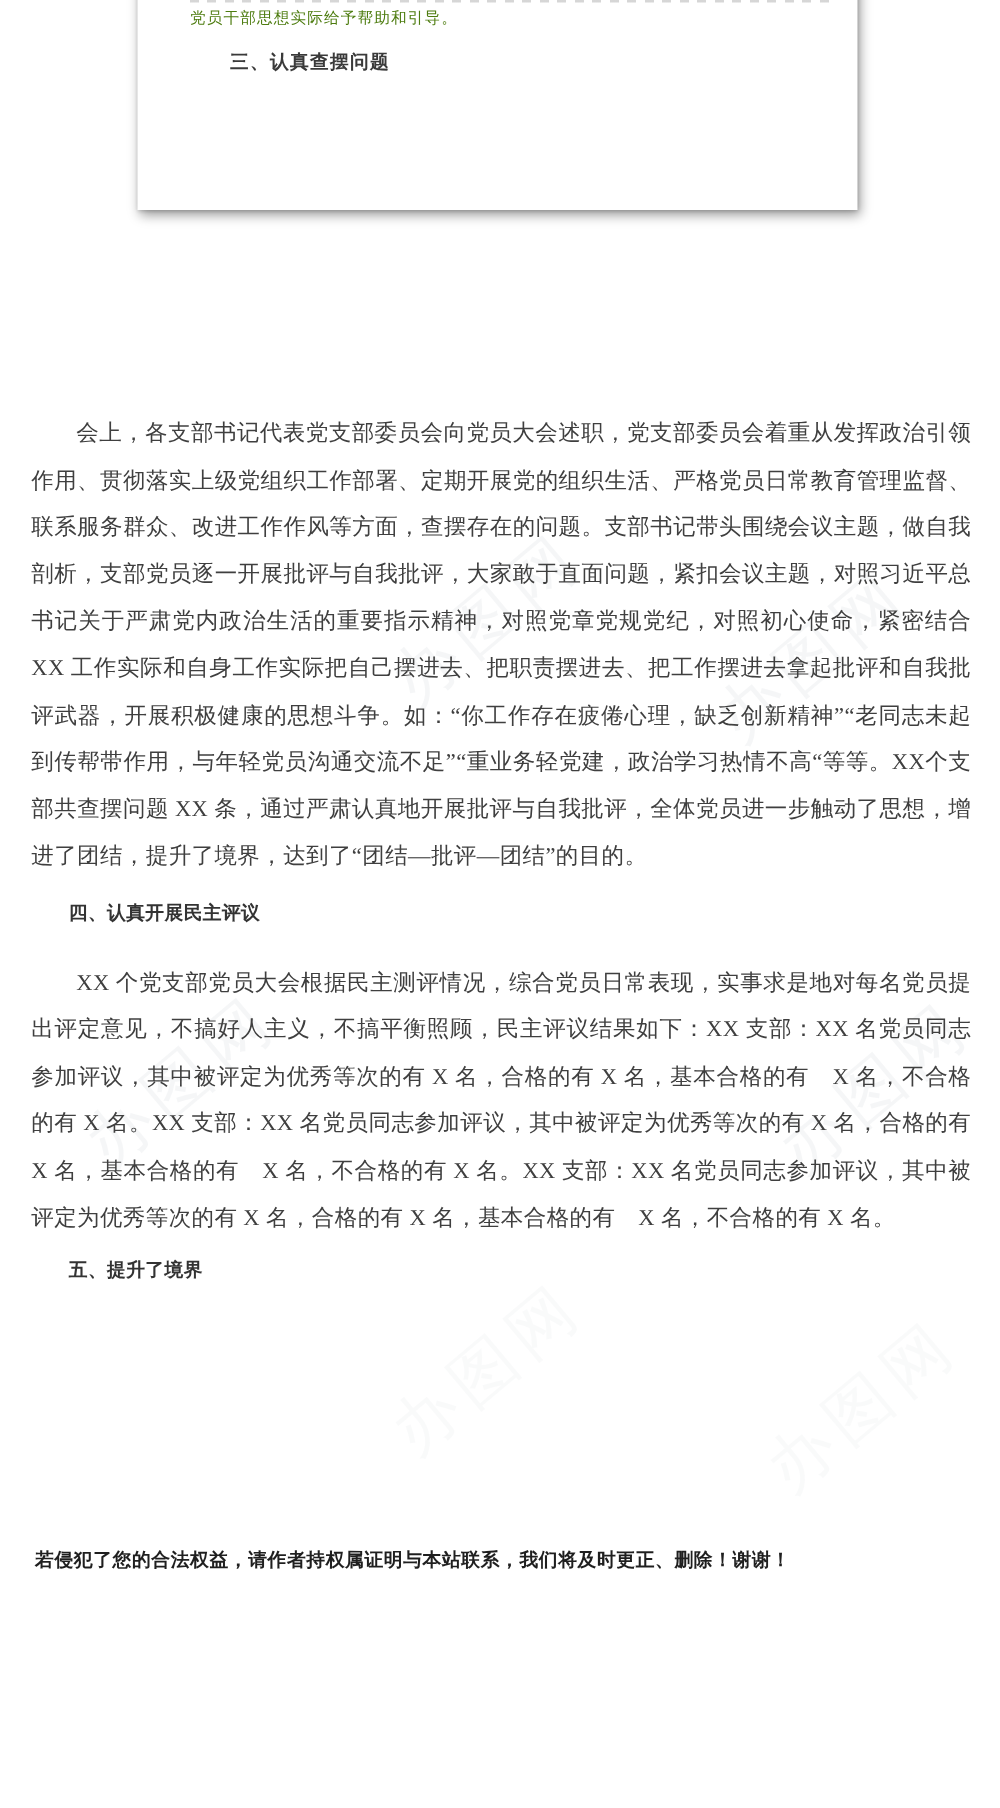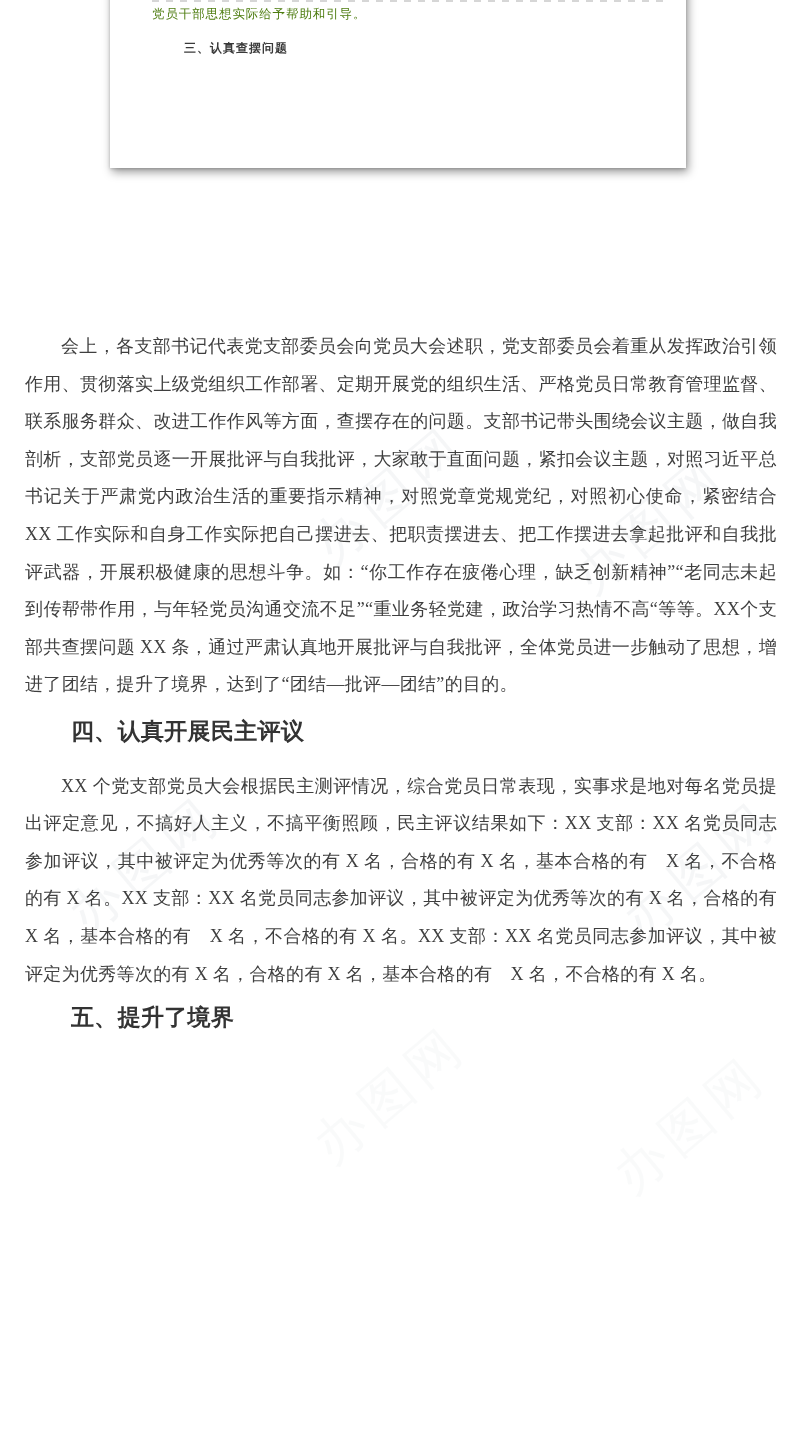--- a/index.html
+++ b/index.html
@@ -38,21 +38,21 @@
     left: 42px;
     font-size: 12.5px;
     letter-spacing: 0.9px;
     color: #4d7c0f;
     white-space: nowrap;
   }
   .card-heading {
     position: absolute;
     top: 68px;
     left: 74px;
-    font-size: 12px;
+    font-size: 15px;
     font-weight: bold;
     letter-spacing: 1px;
     color: #3a3a3a;
     white-space: nowrap;
   }
 
   
   .wm {
     position: absolute;
     font-size: 52px;
@@ -76,21 +76,21 @@
     letter-spacing: 0.32px;
     line-height: 37.6px;
     text-align: justify;
   }
   .article p {
     margin: 0;
     text-indent: 2em;
   }
   .article h3 {
     margin: 9px 0 17px 0;
-    font-size: 23px;
+    font-size: 15px;
     font-weight: bold;
     color: #333333;
     text-indent: 2em;
     line-height: 37.6px;
     text-align: left;
   }
   .article h3.second { margin: 6px 0 16px 0; }
 
   
   .disclaimer {
@@ -128,15 +128,16 @@
 
     <h3>四、认真开展民主评议</h3>
 
     <p>XX 个党支部党员大会根据民主测评情况，综合党员日常表现，实事求是地对每名党员提出评定意见，不搞好人主义，不搞平衡照顾，民主评议结果如下：XX 支部：XX 名党员同志参加评议，其中被评定为优秀等次的有 X 名，合格的有 X 名，基本合格的有　X 名，不合格的有 X 名。XX 支部：XX 名党员同志参加评议，其中被评定为优秀等次的有 X 名，合格的有 X 名，基本合格的有　X 名，不合格的有 X 名。XX 支部：XX 名党员同志参加评议，其中被评定为优秀等次的有 X 名，合格的有 X 名，基本合格的有　X 名，不合格的有 X 名。</p>
 
     <h3 class="second">五、提升了境界</h3>
 
   </div>
 
   <div class="disclaimer">
+    <div>若侵犯了您的合法权益，请作者持权属证明与本站联系，我们将及时更正、删除！谢谢！</div>
   </div>
 
 </div>
 
 </body></html>

